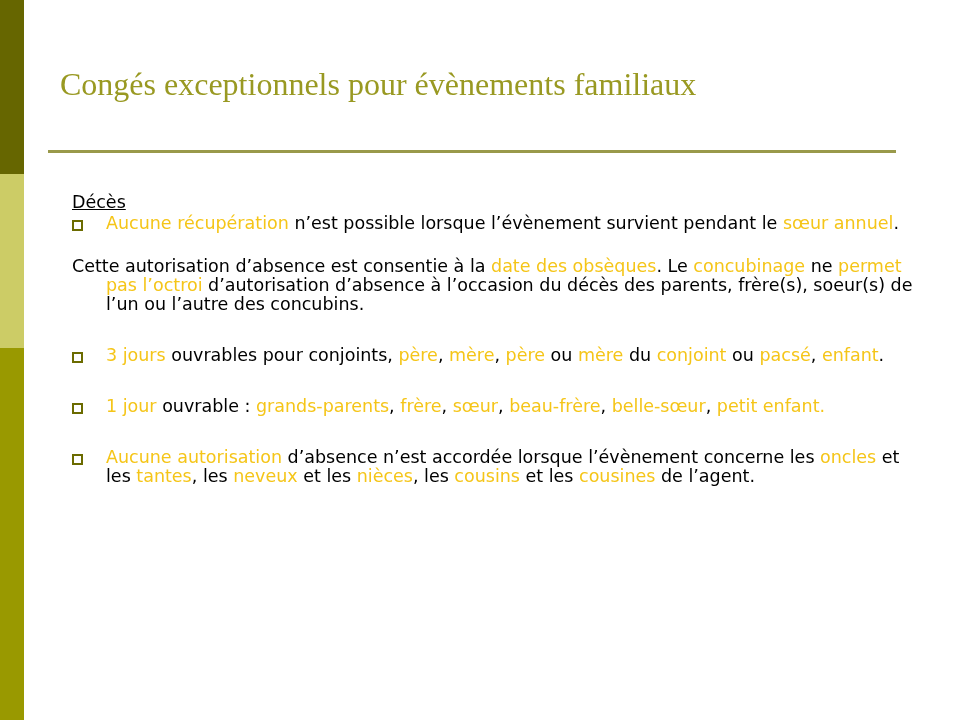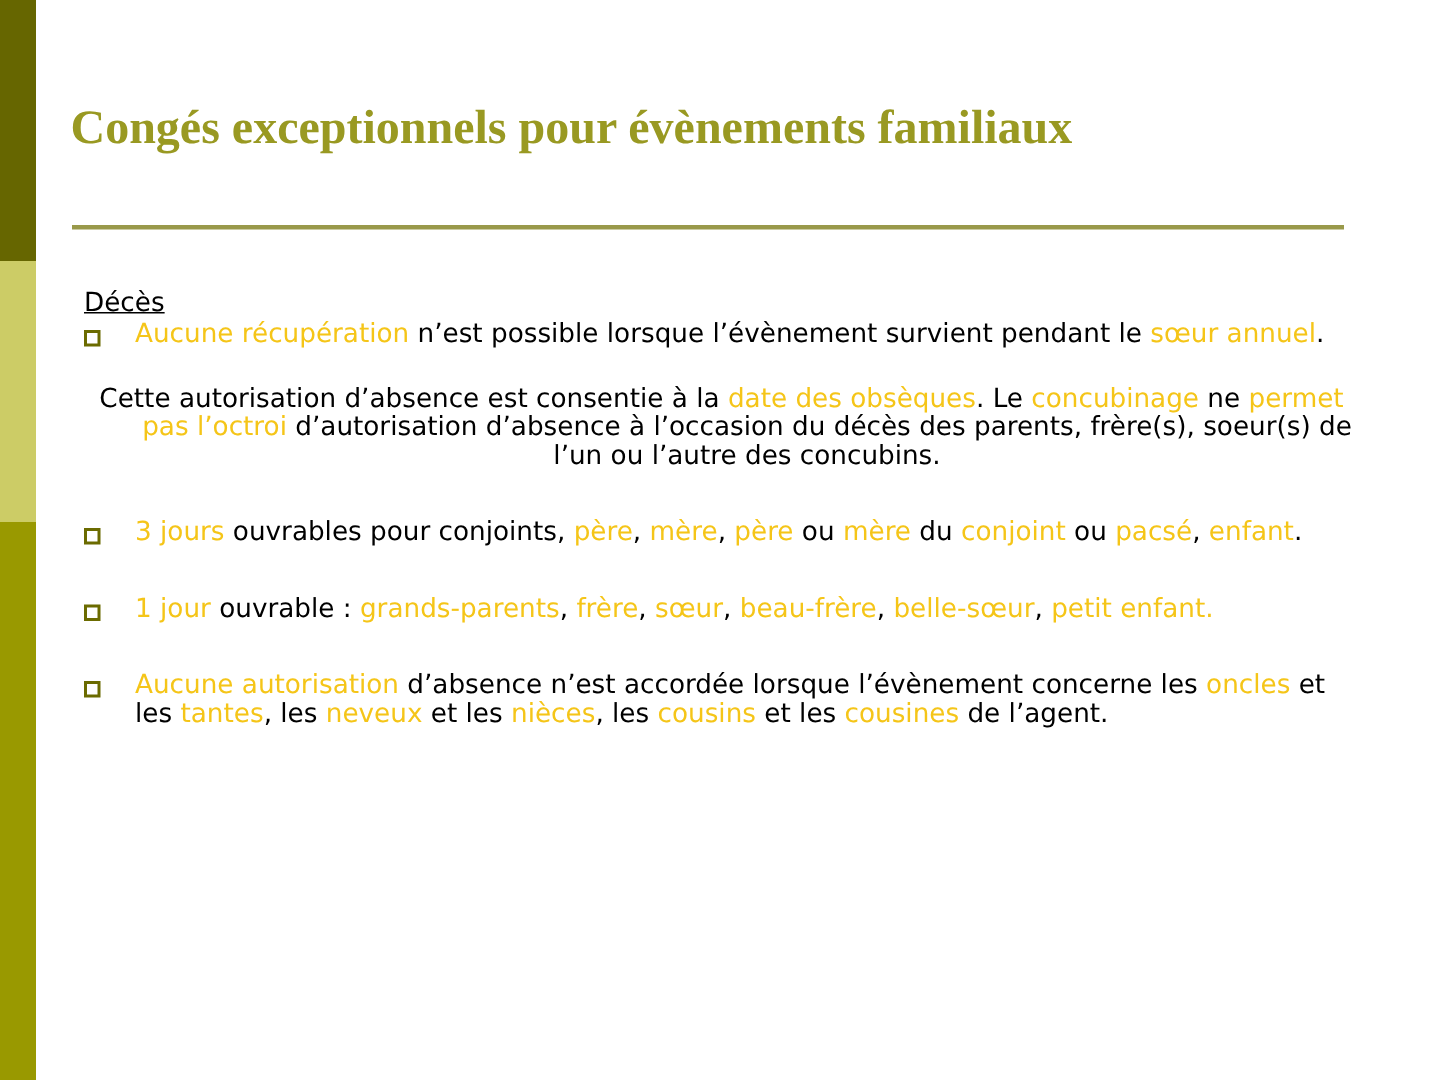--- a/index.html
+++ b/index.html
@@ -27,39 +27,39 @@
       position: absolute;
       left: 0;
       width: 24px;
     }
     .band-1 { top: 0; height: 174px; }
     .band-2 { top: 174px; height: 174px; }
     .band-3 { top: 348px; height: 372px; }
 
     .title {
       position: absolute;
-      left: 47px;
+      left: 60px;
       top: 64px;
       margin: 0;
       font-family: "Liberation Serif", "DejaVu Serif", serif;
-      font-weight: bold;
+      font-weight: normal;
       font-size: 32px;
       line-height: 40px;
       white-space: nowrap;
     }
     .rule {
       position: absolute;
       left: 48px;
       top: 150px;
       width: 848px;
       height: 3px;
     }
     .content {
       position: absolute;
-      left: 56px;
+      left: 72px;
       top: 190px;
       width: 850px;
       font-family: "DejaVu Sans", "Liberation Sans", sans-serif;
       font-size: 17.5px;
       line-height: 19px;
       color: #000000;
     }
     .heading {
       text-decoration: underline;
       margin: 0 0 0 0;
@@ -69,21 +69,20 @@
     .item {
       position: relative;
       padding-left: 34px;
       margin: 0;
     }
     .para {
       position: relative;
       padding-left: 34px;
       text-indent: -34px;
       margin: 0;
-      text-align: center;
     }
     .bullet {
       position: absolute;
       left: 0;
       top: 6px;
       width: 7px;
       height: 7px;
       border: 2px solid #6b6b00;
       background: #ffffff;
     }

